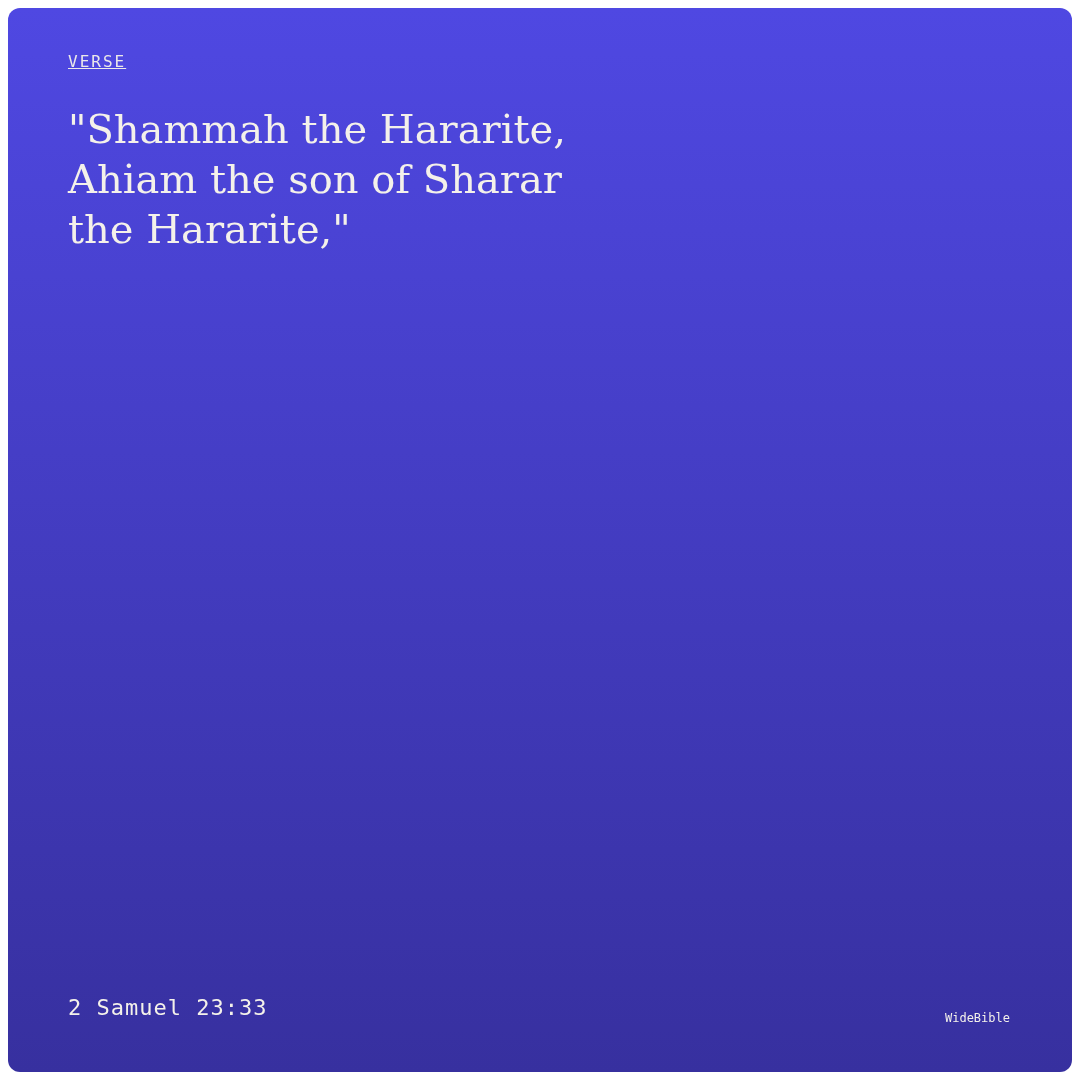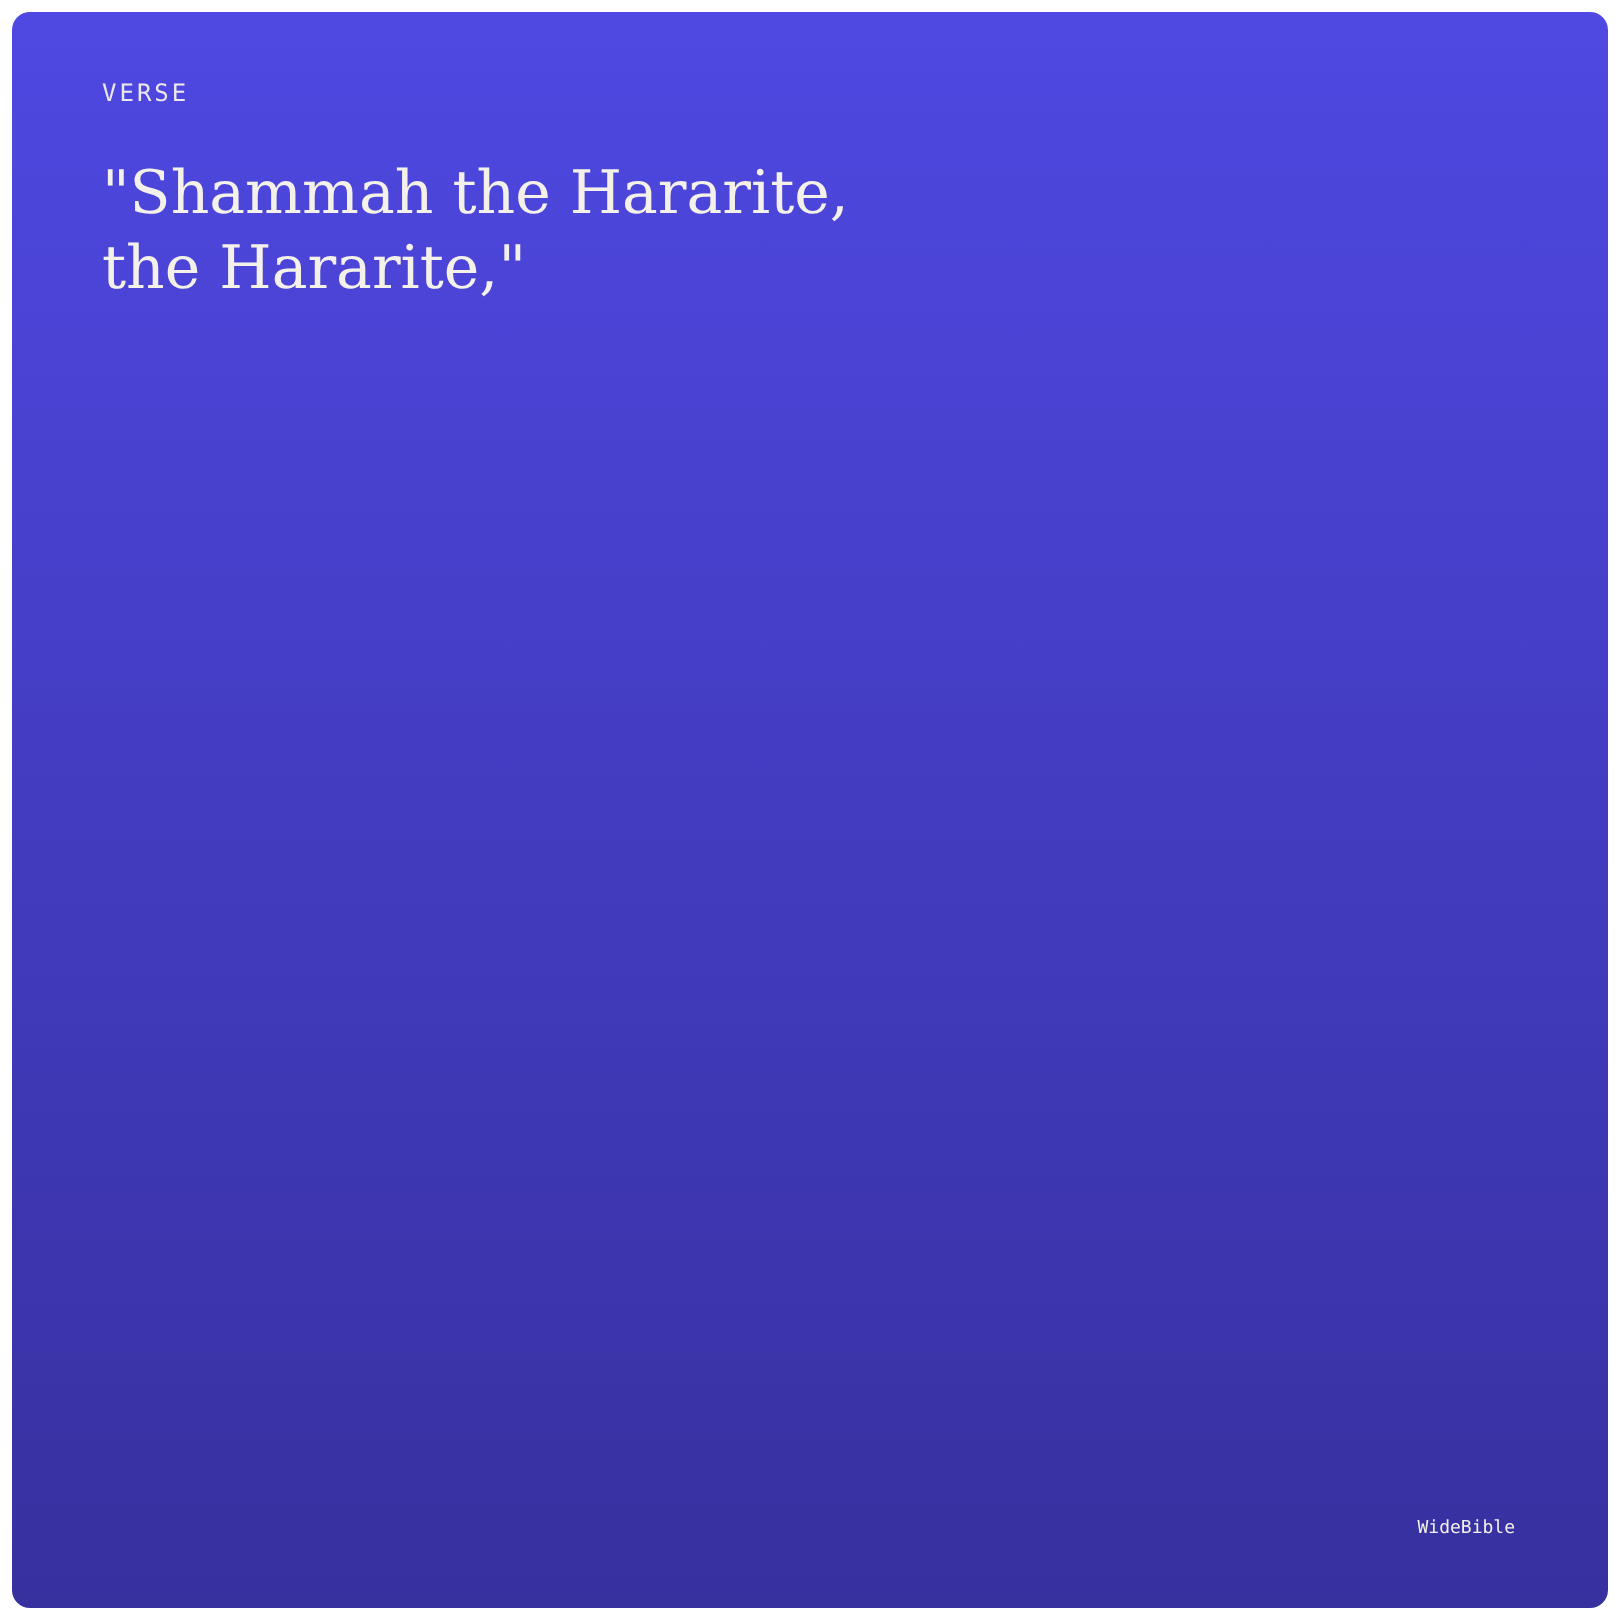--- a/index.html
+++ b/index.html
@@ -63,23 +63,25 @@
     font-family: "DejaVu Sans Mono", monospace;
     font-size: 12px;
     color: #f5f3ee;
   }
 </style>
 </head>
 <body style="background: rgb(255, 255, 255);">
 
 <div class="canvas">
   <div class="verse-card" style="background: linear-gradient(rgb(79, 72, 226) 0%, rgb(55, 48, 159) 100%);">
-    <div class="verse-label" style="color: rgb(244, 241, 234);">VERSE</div>
+    <div class="verse-label" style="color: rgb(244, 241, 234); text-decoration: underline;">VERSE</div>
 
     <div class="verse-text" style="color: rgb(244, 241, 234);">
       <div>"Shammah the Hararite,</div>
+      <div>Ahiam the son of Sharar</div>
       <div>the Hararite,"</div>
     </div>
 
+    <div class="verse-reference" style="color: rgb(244, 241, 234);">2 Samuel 23:33</div>
 
     <div class="watermark" style="color: rgb(244, 241, 234);">WideBible</div>
   </div>
 </div>
 
 </body></html>

